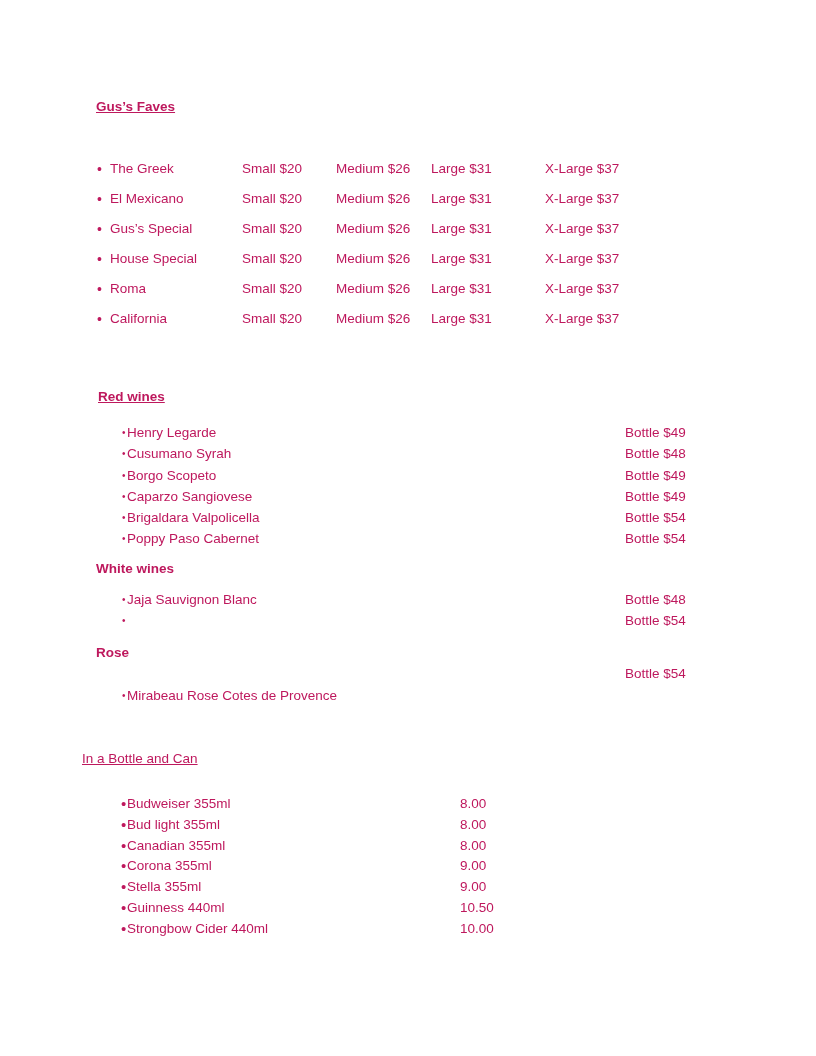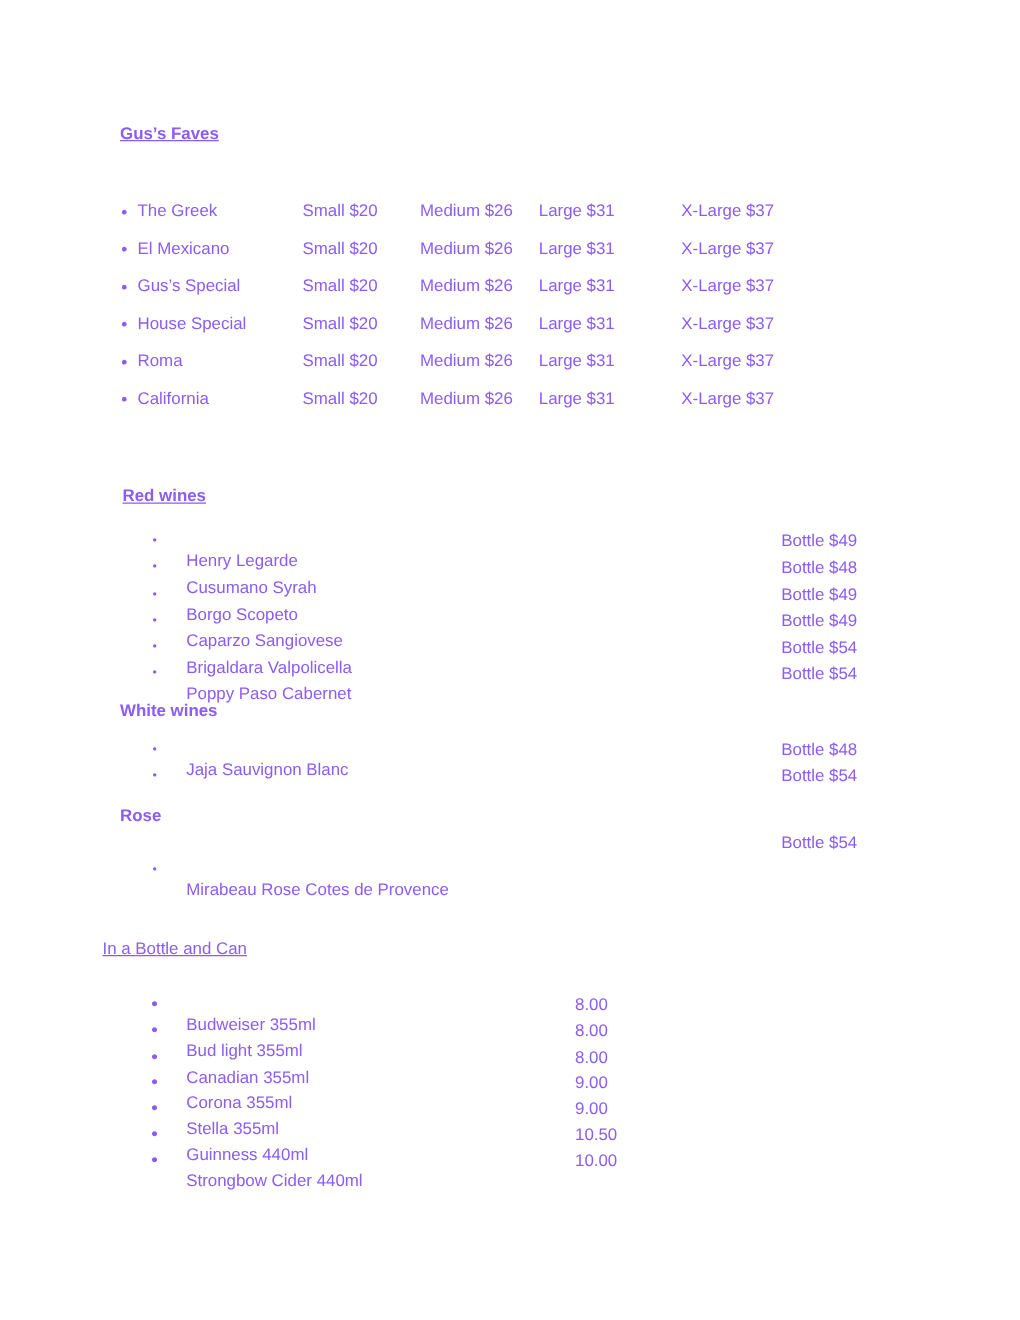--- a/index.html
+++ b/index.html
@@ -31,34 +31,34 @@
   .pz-bullet { left:1px;   font-size:14px; }
   .pz-name   { left:14px; }
   .pz-small  { left:146px; }
   .pz-medium { left:240px; }
   .pz-large  { left:335px; }
   .pz-xlarge { left:432px;margin-left:17px; }
 
   .item-row { position:relative; height:21.3px; }
   .item-row span { position:absolute; line-height:21.3px; white-space:nowrap; }
   .it-bullet { left:26px; font-size:10px; }
-  .it-name   { left:53px;margin-top:16px; }
+  .it-name   { left:31px; }
   .it-price  { left:529px; }
 
   .beer .item-row { height:20.8px; }
   .beer .item-row span { line-height:20.8px; }
   .beer .it-bullet { left:25px; font-size:15px; }
   .beer .it-price  { left:364px; }
 
   #rose-price { position:absolute; left:625px; top:666px; line-height:16px; white-space:nowrap; }
 </style>
 </head>
 <body>
 
-<div class="page" style="background: rgb(255, 255, 255); color: #8b5cf6;">
+<div class="page" style="background: rgb(255, 255, 255); color: #be185d;">
 
   <div id="faves-title" class="sec-title underlined">Gus’s Faves</div>
 
   <div id="pizza-list" class="list">
       <div class="pizza-row">
         <span class="pz-bullet">•</span>
         <span class="pz-name">The Greek</span>
         <span class="pz-small">Small $20</span>
         <span class="pz-medium">Medium $26</span>
         <span class="pz-large">Large $31</span>

